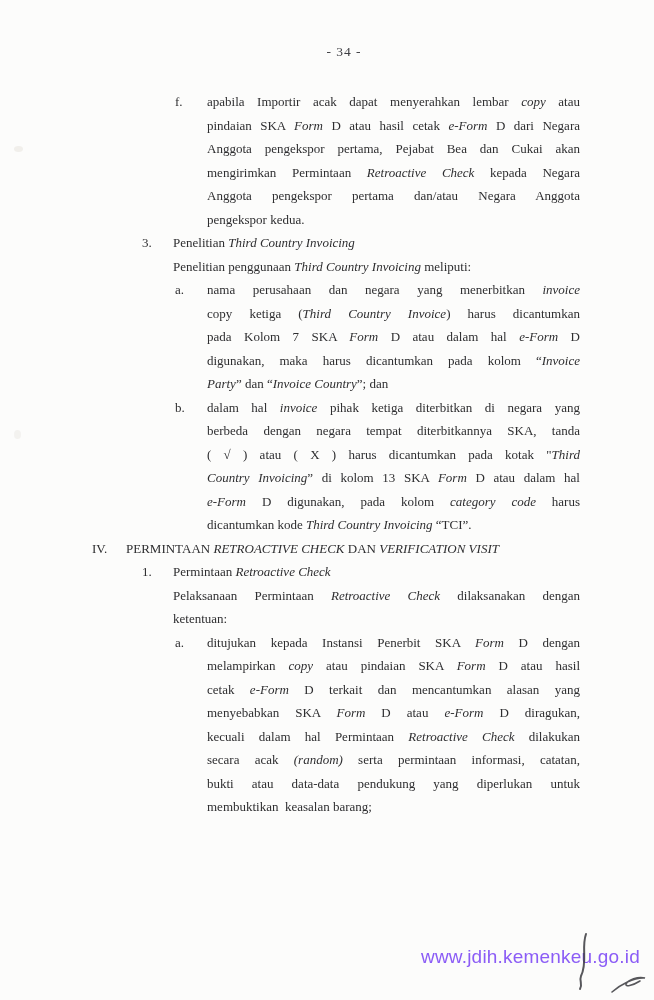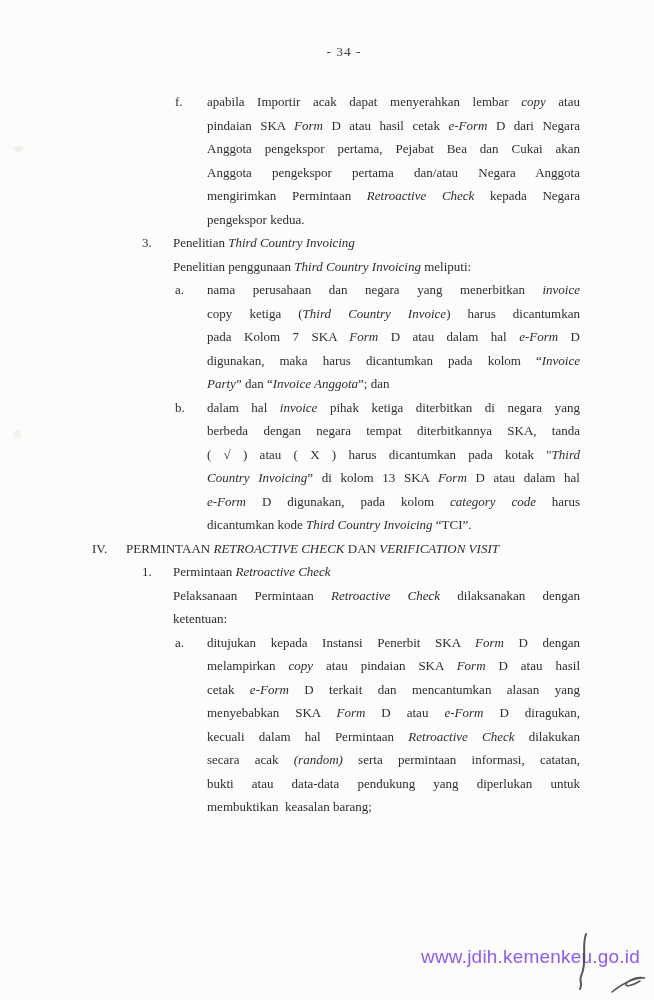--- a/index.html
+++ b/index.html
@@ -39,22 +39,22 @@
   <div class="artifact a1"></div>
   <div class="artifact a2"></div>
 
   <div class="content">
       <div class="blk st-alpha">
         <span class="lbl">f.</span>
         <div class="txt">
           <div class="line jl"><span>apabila Importir acak dapat menyerahkan lembar </span><span class="it">copy</span><span> atau</span></div>
           <div class="line jl"><span>pindaian SKA </span><span class="it">Form</span><span> D atau hasil cetak </span><span class="it">e-Form</span><span> D dari Negara</span></div>
           <div class="line jl"><span>Anggota pengekspor pertama, Pejabat Bea dan Cukai akan</span></div>
+          <div class="line jl"><span>mengirimkan Permintaan </span><span class="it">Retroactive Check</span><span> kepada Negara</span></div>
           <div class="line jl"><span>Anggota pengekspor pertama dan/atau Negara Anggota</span></div>
-          <div class="line jl"><span>mengirimkan Permintaan </span><span class="it">Retroactive Check</span><span> kepada Negara</span></div>
           <div class="line"><span>pengekspor kedua.</span></div>
         </div>
       </div>
       <div class="blk st-num">
         <span class="lbl">3.</span>
         <div class="txt">
           <div class="line"><span>Penelitian </span><span class="it">Third Country Invoicing</span></div>
         </div>
       </div>
       <div class="blk st-para">
@@ -62,21 +62,21 @@
           <div class="line"><span>Penelitian penggunaan </span><span class="it">Third Country Invoicing</span><span> meliputi:</span></div>
         </div>
       </div>
       <div class="blk st-alpha">
         <span class="lbl">a.</span>
         <div class="txt">
           <div class="line jl"><span>nama perusahaan dan negara yang menerbitkan </span><span class="it">invoice</span></div>
           <div class="line jl"><span>copy ketiga (</span><span class="it">Third Country Invoice</span><span>) harus dicantumkan</span></div>
           <div class="line jl"><span>pada Kolom 7 SKA </span><span class="it">Form</span><span> D atau dalam hal </span><span class="it">e-Form</span><span> D</span></div>
           <div class="line jl"><span>digunakan, maka harus dicantumkan pada kolom “</span><span class="it">Invoice</span></div>
-          <div class="line"><span class="it">Party</span><span>” dan “</span><span class="it">Invoice Anggota</span><span>”; dan</span></div>
+          <div class="line"><span class="it">Party</span><span>” dan “</span><span class="it">Invoice Country</span><span>”; dan</span></div>
         </div>
       </div>
       <div class="blk st-alpha">
         <span class="lbl">b.</span>
         <div class="txt">
           <div class="line jl"><span>dalam hal </span><span class="it">invoice</span><span> pihak ketiga diterbitkan di negara yang</span></div>
           <div class="line jl"><span>berbeda dengan negara tempat diterbitkannya SKA, tanda</span></div>
           <div class="line jl"><span>( √ ) atau ( X ) harus dicantumkan pada kotak "</span><span class="it">Third</span></div>
           <div class="line jl"><span class="it">Country Invoicing</span><span>” di kolom 13 SKA </span><span class="it">Form</span><span> D atau dalam hal</span></div>
           <div class="line jl"><span class="it">e-Form</span><span> D digunakan, pada kolom </span><span class="it">category code</span><span> harus</span></div>

